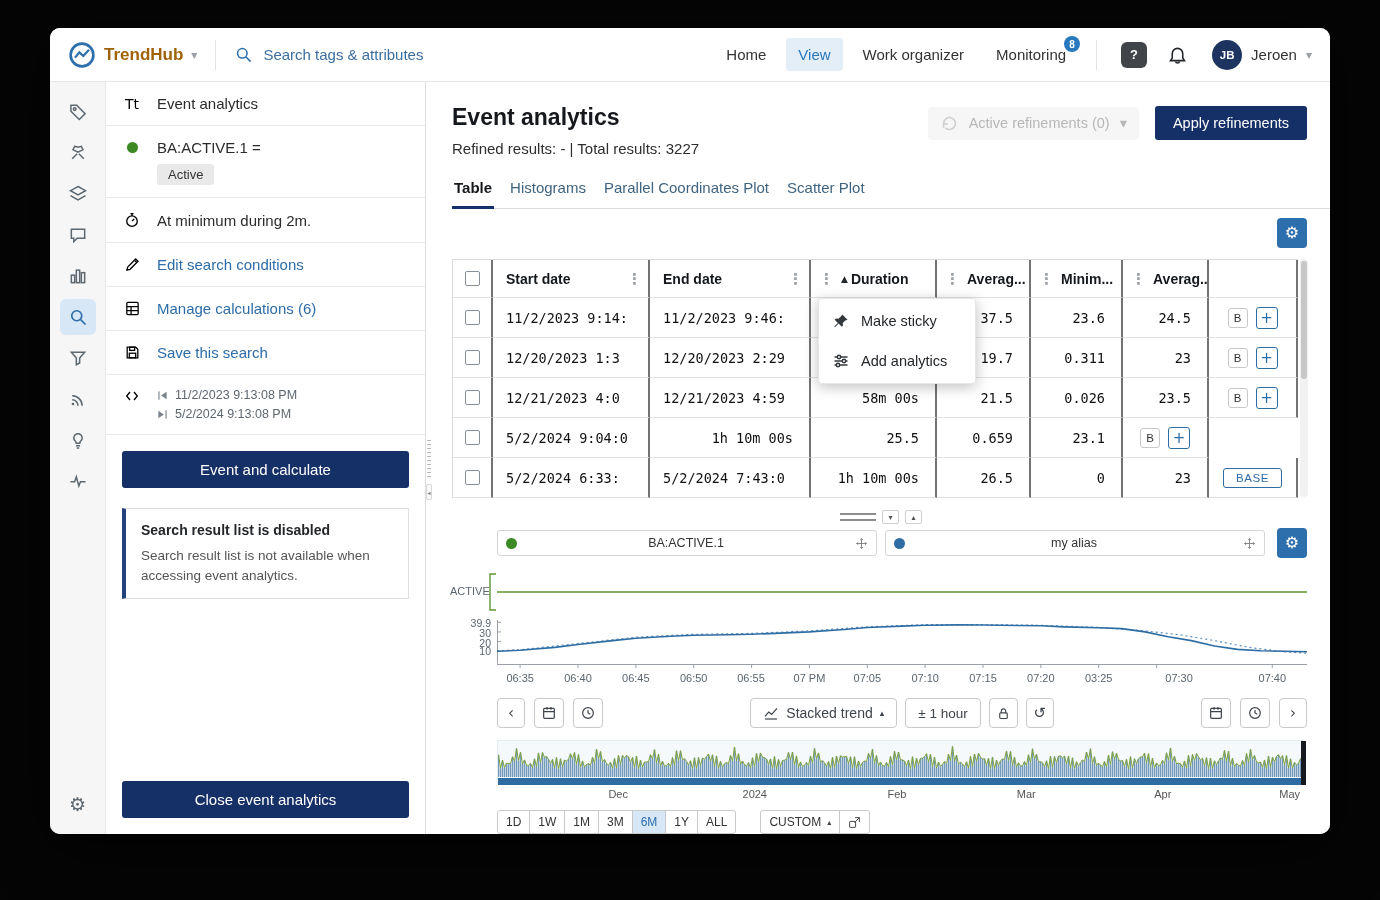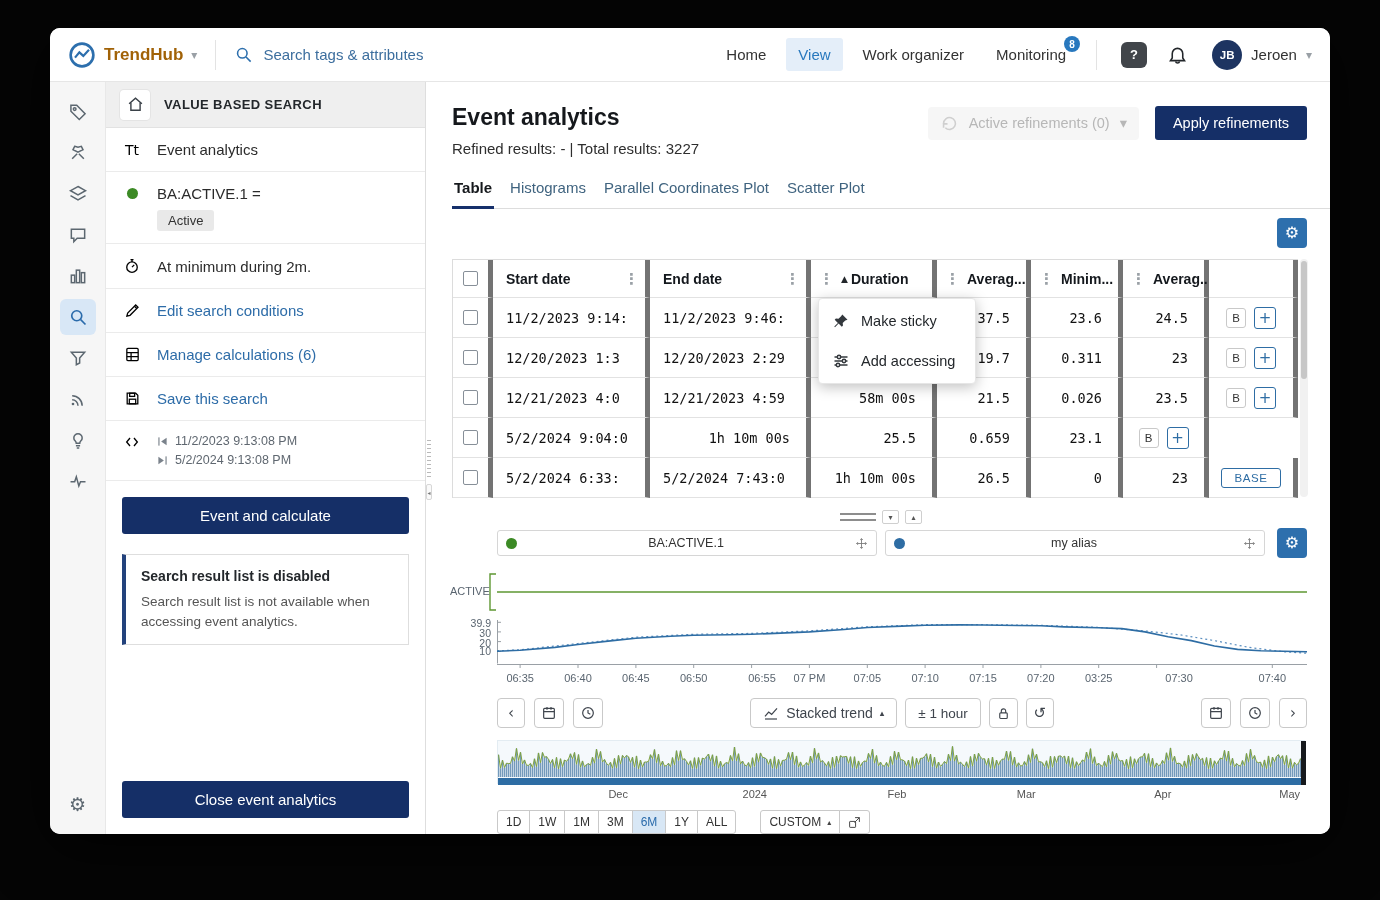--- a/index.html
+++ b/index.html
@@ -85,21 +85,21 @@
 .tabs{display:flex;gap:14px;margin:22px 0 0 20px;border-bottom:1px solid #ddd;font-size:15px}
 .tab{padding:0 2px 10px;color:#3f637f;cursor:pointer}
 .tab.active{color:#15181c;font-weight:700;border-bottom:3px solid #16306b;margin-bottom:-1px}
 .table-tools{display:flex;justify-content:flex-end;margin:9px 23px 8px 0}
 .gear-btn{width:30px;height:30px;background:#2d6fad;color:#fff;border:none;border-radius:4px;font-size:16px;line-height:1;cursor:pointer;display:flex;align-items:center;justify-content:center}
 
 
 .table-zone{display:flex;margin:3px 0 0 20px;position:relative}
 .grid{border-top:1px solid #dcdcdc;border-left:1px solid #dcdcdc}
 .tr{display:grid;grid-template-columns:40px 157px 161px 126px 94px 92px 86px 89px}
-.td,.th{border-right:5px solid #737373;border-bottom:1px solid #e2e2e2;display:flex;align-items:center;background:#fff}
+.td,.th{border-right:2px solid #737373;border-bottom:1px solid #e2e2e2;display:flex;align-items:center;background:#fff}
 .th{height:38px;font-size:14px;font-weight:700;color:#14181d}
 .td{height:40px;font-family:"DejaVu Sans Mono",monospace;font-size:13.5px;color:#111;overflow:hidden;white-space:nowrap}
 .td-cb,.th-cb{justify-content:center}
 .cb{width:15px;height:15px;border:1.5px solid #878f98;border-radius:2px;background:#fff;display:inline-block;cursor:pointer}
 .td-l{padding-left:13px}
 .td-r{justify-content:flex-end;padding-right:16px}
 .th-date{padding-left:13px}
 .kebab{color:#9aa0a6;font-size:15px;cursor:pointer;padding:0 4px}
 .th-date .kebab{margin-left:auto;margin-right:2px}
 .th-num{padding-left:4px;gap:3px}
@@ -288,31 +288,20 @@
               </svg>
             </span>
           </button>
       <span class="spacer"></span>
       <button class="rail-btn">
             <span class="glyph" style="font-size:19px">⚙</span>
           </button>
     </div>
 
     <aside class="sidebar">
-      <div class="sb-head">
-        <button class="home-btn">
-          <span>
-                <svg class="i" width="17" height="17" viewBox="0 0 24 24" fill="none" stroke="#3a4148" stroke-width="2">
-                  <path d="M3 11l9-8 9 8"></path>
-                  <path d="M5.5 9.5V20h13V9.5"></path>
-                </svg>
-              </span>
-        </button>
-        <span class="sb-title">VALUE BASED SEARCH</span>
-      </div>
       <div class="sb-body">
         <div class="sb-row">
           <span class="sb-ic tt glyph">Tt</span>
           <span>Event analytics</span>
         </div>
         <div class="sb-row cond">
           <div class="line1">
             <span class="sb-ic">
                   <span class="dot" id="cond-dot" style="background: rgb(60, 138, 37);"></span>
                 </span>
@@ -565,21 +554,21 @@
             <span>
                   <svg class="i" width="16" height="16" viewBox="0 0 16 16" fill="none" stroke="#33383d" stroke-width="1.5">
                     <line x1="1.5" y1="4" x2="14.5" y2="4"></line>
                     <line x1="1.5" y1="8" x2="14.5" y2="8"></line>
                     <line x1="1.5" y1="12" x2="14.5" y2="12"></line>
                     <circle cx="6" cy="4" r="1.7" fill="#fff"></circle>
                     <circle cx="11" cy="8" r="1.7" fill="#fff"></circle>
                     <circle cx="5" cy="12" r="1.7" fill="#fff"></circle>
                   </svg>
                 </span>
-            <span>Add accessing</span>
+            <span>Add analytics</span>
           </div>
         </div>
       </div>
 
       <div class="hsplit-row">
         <span class="grip"></span>
         <span class="mini glyph">▾</span>
         <span class="mini glyph">▴</span>
       </div>
 
@@ -624,21 +613,21 @@
             <path d="M0 96.5 H810" stroke="#9aa0a6" stroke-width="1"></path>
             <path id="xtick-marks" stroke="#9aa0a6" stroke-width="1" fill="none" d="M23.1 96.5 L23.1 100 M81.0 96.5 L81.0 100 M138.9 96.5 L138.9 100 M196.7 96.5 L196.7 100 M254.6 96.5 L254.6 100 M312.4 96.5 L312.4 100 M370.3 96.5 L370.3 100 M428.1 96.5 L428.1 100 M486.0 96.5 L486.0 100 M543.9 96.5 L543.9 100 M601.7 96.5 L601.7 100 M659.6 96.5 L659.6 100 M775.3 96.5 L775.3 100 "></path>
             <path id="line-dashed" fill="none" stroke="#5b8fc0" stroke-width="1.2" stroke-dasharray="2 3" d="M0.0 82.8 L23.1 81.8 L81.0 75.5 L138.9 69.2 L196.7 66.3 L254.6 65.4 L312.4 62.9 L370.3 58.8 L428.1 56.7 L486.0 56.7 L543.9 57.3 L601.7 59.4 L648.0 62.9 L682.7 66.8 L717.4 72.6 L752.1 79.4 L786.9 83.8 L810.0 85.2"></path>
             <path id="line-solid" fill="none" stroke="#2e6da4" stroke-width="1.6" d="M0.0 83.3 L23.1 82.3 L57.9 79.4 L81.0 76.5 L115.7 72.6 L138.9 70.2 L173.6 68.3 L196.7 67.3 L231.4 66.8 L254.6 66.3 L277.7 65.4 L312.4 63.9 L347.1 61.5 L370.3 59.5 L405.0 58.1 L428.1 57.3 L462.9 56.9 L486.0 57.0 L520.7 57.5 L543.9 57.8 L567.0 58.9 L601.7 59.8 L624.9 60.6 L648.0 63.9 L671.1 68.8 L694.3 72.6 L717.4 78.0 L740.6 81.4 L763.7 82.8 L786.9 83.3 L810.0 83.8"></path>
           </svg>
           <div id="xticks">
                 <span class="xtick" style="left: 23.1429px;">06:35</span>
                 <span class="xtick" style="left: 81px;">06:40</span>
                 <span class="xtick" style="left: 138.857px;">06:45</span>
                 <span class="xtick" style="left: 196.714px;">06:50</span>
-                <span class="xtick" style="left: 265px;">06:55</span>
+                <span class="xtick" style="left: 254px;">06:55</span>
                 <span class="xtick" style="left: 312.429px;">07 PM</span>
                 <span class="xtick" style="left: 370.286px;">07:05</span>
                 <span class="xtick" style="left: 428.143px;">07:10</span>
                 <span class="xtick" style="left: 486px;">07:15</span>
                 <span class="xtick" style="left: 543.857px;">07:20</span>
                 <span class="xtick" style="left: 601.714px;">03:25</span>
                 <span class="xtick" style="left: 659.571px; padding-left: 45px;">07:30</span>
                 <span class="xtick" style="left: 775.286px;">07:40</span>
               </div>
         </div>

